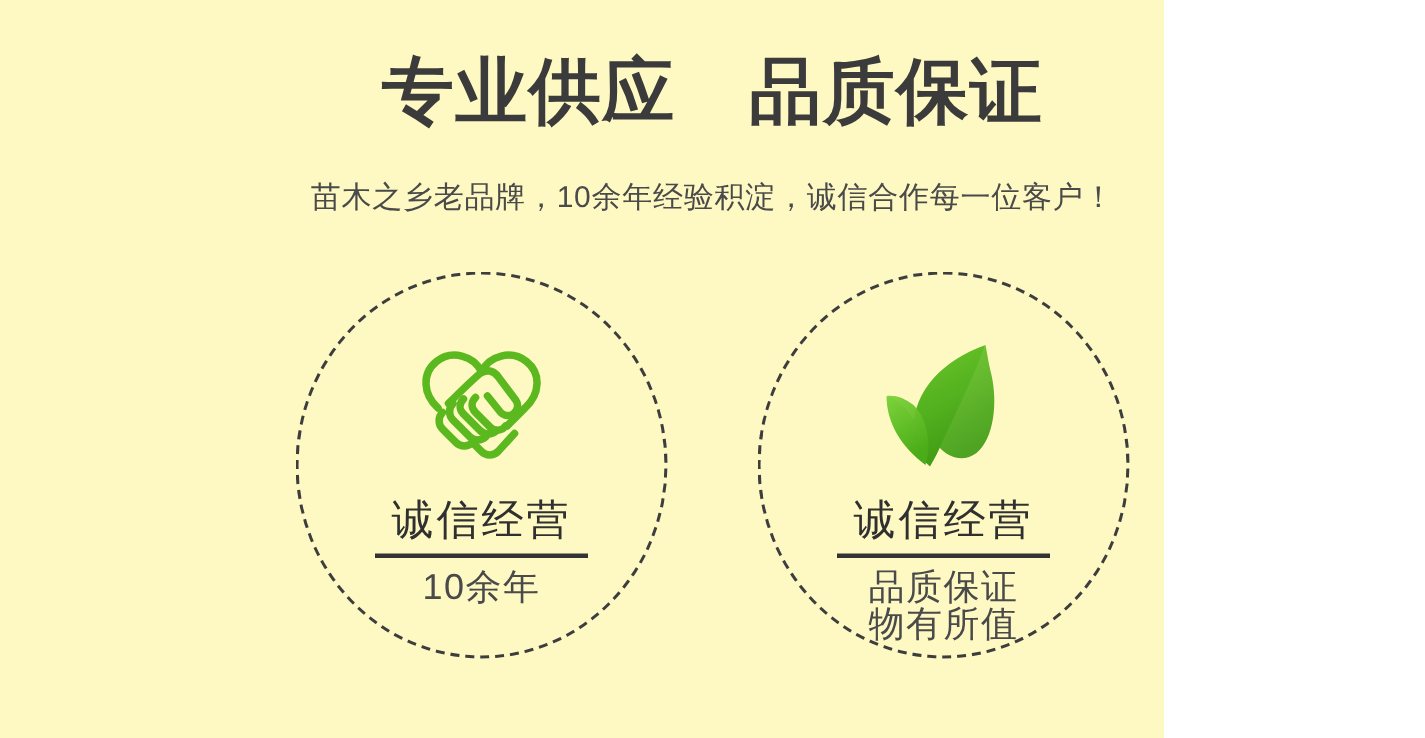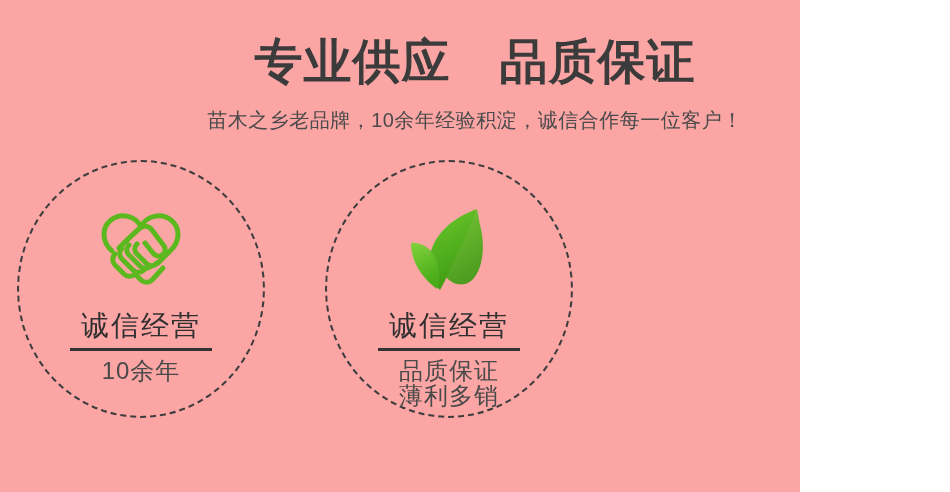--- a/index.html
+++ b/index.html
@@ -11,22 +11,21 @@
     width: 950px;
     height: 492px;
     overflow: hidden;
     font-family: "Liberation Sans", "DejaVu Sans", sans-serif;
     -webkit-font-smoothing: antialiased;
   }
   .banner {
     position: relative;
     width: 776px;
     height: 492px;
-    background: #fca5a5;
-    padding-left: 24px;
+    background: #fef9c3;
   }
 
   
   .header {
     position: absolute;
     top: 0;
     left: 0;
     width: 950px;
     text-align: center;
   }
@@ -34,37 +33,38 @@
     margin: 0;
     padding-top: 32px;
     font-size: 48px;
     line-height: 60px;
     font-weight: bold;
     color: #3b3b3b;
     letter-spacing: 1px;
     white-space: pre;
   }
   .sub-title {
-    margin: 0;
+    margin: 12px;
     padding-top: 14px;
     font-size: 20px;
     line-height: 28px;
     font-weight: normal;
     color: #4a4a4a;
     letter-spacing: 0.5px;
   }
 
   
   .cards {
     position: absolute;
-    top: 160px;
+    top: 181px;
     left: 0;
     width: 950px;
     height: 262px;
     display: flex;
+    justify-content: center;
     align-items: flex-start;
     gap: 26px;
   }
   .card {
     position: relative;
     width: 248px;
     height: 258px;
     margin: 0 17px;
     border-radius: 50%;
     border: 2px dashed #3d3d3d;
@@ -165,19 +165,19 @@
           <path d="M74 4 C62 30, 52 52, 43 72 C50 80, 60 82, 68 76 C80 66, 82 42, 78 24 C76 16, 75 9, 74 4 Z" fill="url(#leafBig)" opacity="0.92"></path>
 
           <path d="M8 38 C8 56, 18 72, 34 84 C34 68, 28 52, 16 42 C13 40, 10 39, 8 38 Z" fill="url(#leafSmall)"></path>
           <path d="M8 38 C20 46, 30 62, 34 84 C38 72, 36 54, 26 44 C20 39, 13 37, 8 38 Z" fill="url(#leafSmall)" opacity="0.95"></path>
         </svg>
       </div>
       <h2 class="card-title">诚信经营</h2>
       <div class="card-divider"></div>
       <p class="card-sub">
         <span>品质保证</span><br>
-        <span>薄利多销</span>
+        <span>物有所值</span>
       </p>
     </div>
 
 
   </div>
 </div>
 
 </body></html>

